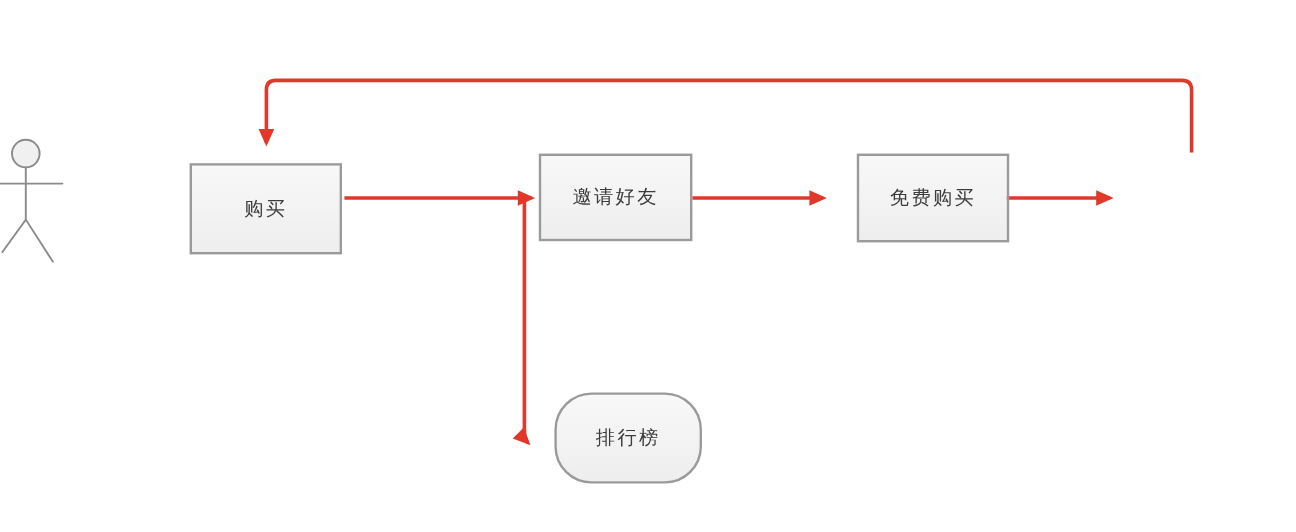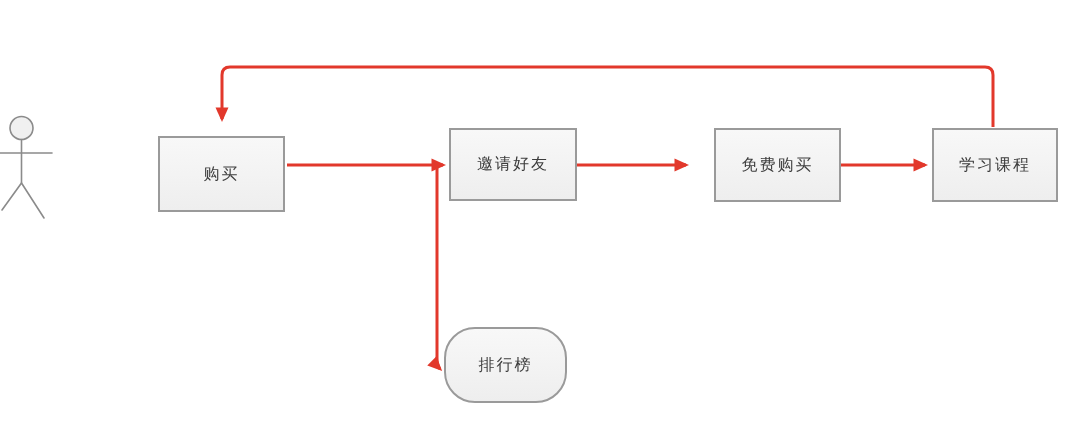--- a/index.html
+++ b/index.html
@@ -91,21 +91,18 @@
   </div>
 
   <div class="node" style="left:449px; top:128px; width:128px; height:73px;">
     <span class="node-label">邀请好友</span>
   </div>
 
   <div class="node" style="left:714px; top:128px; width:127px; height:74px;">
     <span class="node-label">免费购买</span>
   </div>
 
-  <div class="node" style="left:932px; top:128px; width:126px; height:74px;">
-    <span class="node-label">学习课程</span>
-  </div>
 
-  <div class="node" style="left:444px; top:327px; width:123px; height:76px;border-radius:31px;">
+  <div class="node" style="left:462px; top:327px; width:123px; height:76px;border-radius:31px;">
     <span class="node-label">排行榜</span>
   </div>
 
 </div>
 
 </body></html>

